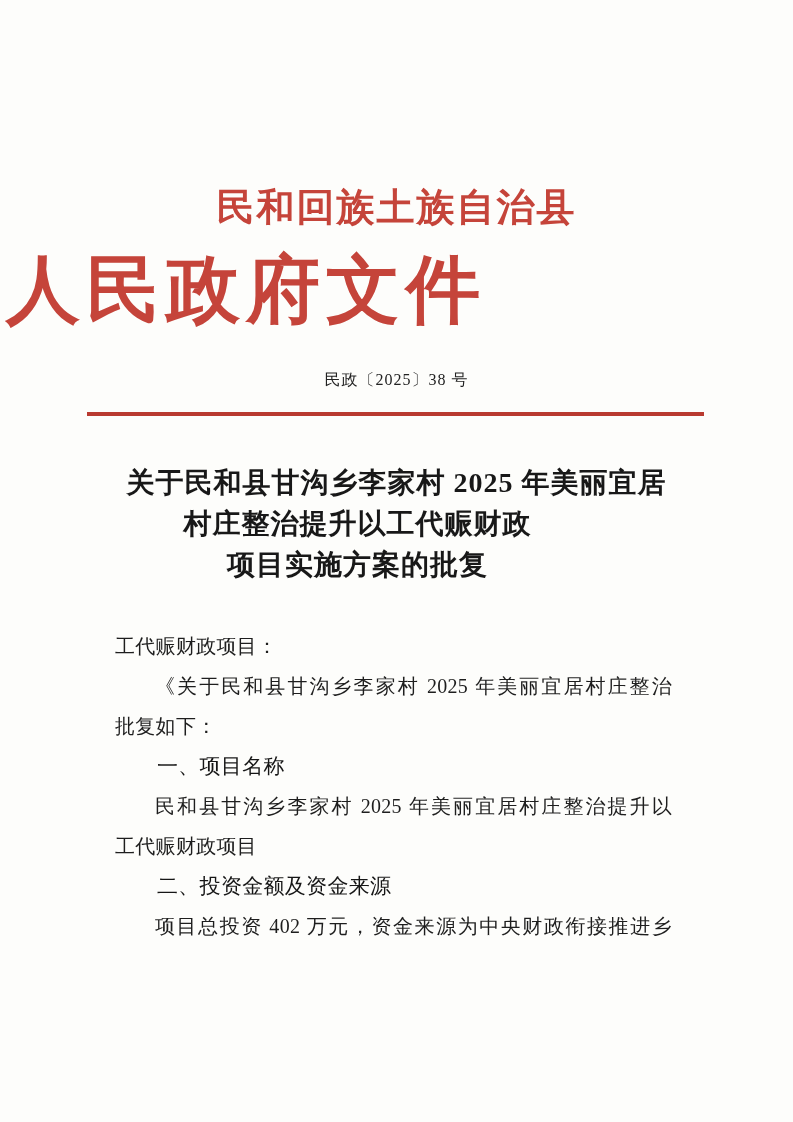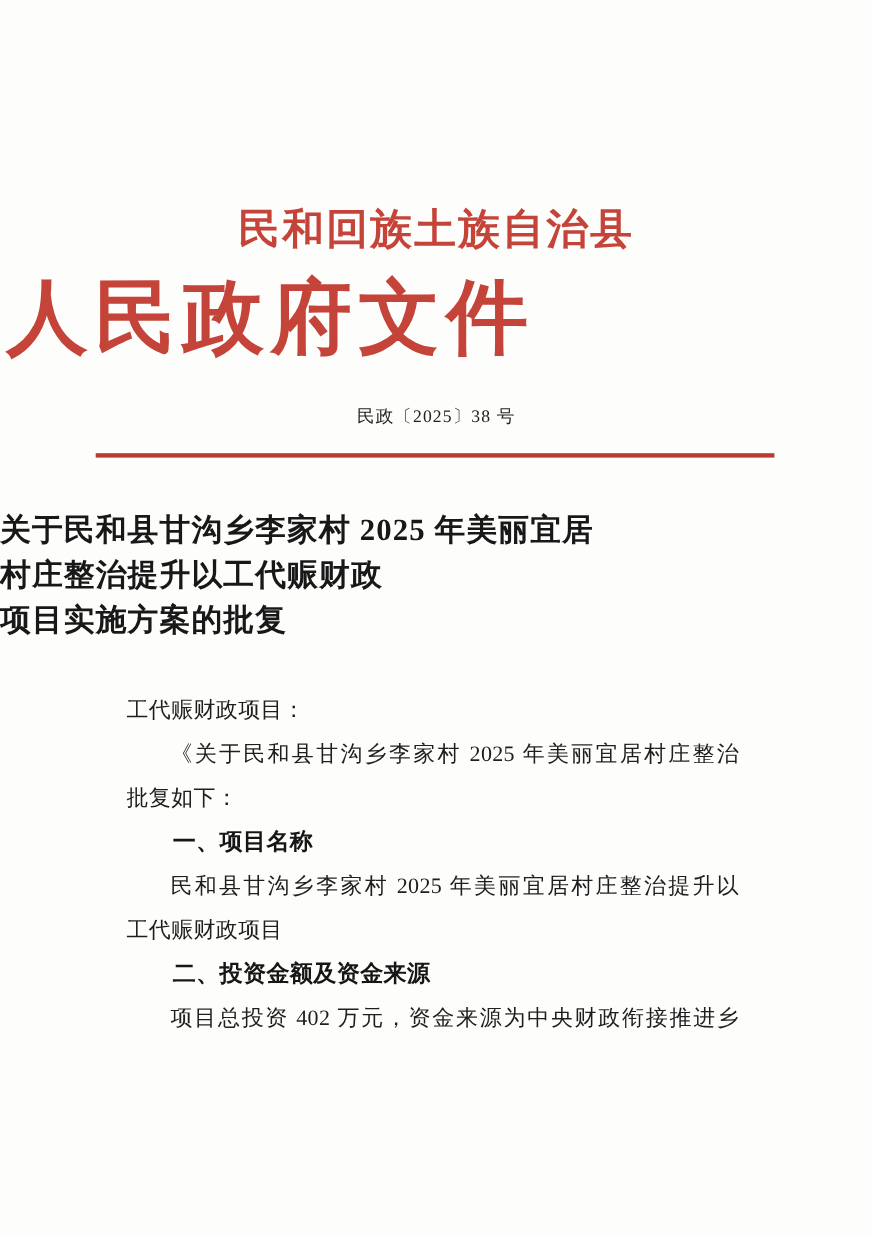--- a/index.html
+++ b/index.html
@@ -21,20 +21,21 @@
   
   .org-line1 {
     position: absolute;
     top: 189px; left: 0; right: 0;
     text-align: center;
     font-size: 38px;
     font-weight: 700;
     letter-spacing: 2px;
     color: var(--accent);
     line-height: 1.1;
+    font-family: Liberation Mono, monospace;
   }
   .org-line2 {
     position: absolute;
     top: 250px; left: 0; right: 0;
     text-align: left;
     font-size: 74px;
     font-weight: 700;
     letter-spacing: 6px;
     padding-left: 6px; 
     color: var(--accent);
@@ -60,21 +61,21 @@
   
   .doc-title {
     position: absolute;
     top: 462px; left: 0; right: 0;
     color: #181818;
     font-size: 28px;
     font-weight: 700;
     line-height: 41px;
     letter-spacing: 1px;
   }
-  .doc-title .t-line { }
+  .doc-title .t-line { text-align: center; }
   .doc-title .t-shift { margin-right: 78px; } 
   
   .body-block {
     position: absolute;
     top: 626px;
     left: 115px;
     width: 557px;
     font-size: 20px;
     line-height: 40px;
     color: var(--ink);
@@ -83,21 +84,21 @@
   .b-line { white-space: nowrap; }
   .fill {
     white-space: normal;
     text-align: justify;
     text-align-last: justify;
     font-family: Liberation Serif, serif;
   }
   .indent { text-indent: 2em; }
   .heading {
     font-family: "Liberation Sans", "DejaVu Sans", sans-serif;
-    font-weight: 700;
+    font-weight: 400;
     text-indent: 2em;
     font-size: 21px;
     color: #161616;
   }
 </style>
 </head>
 <body>
 
 <div class="page">
 

